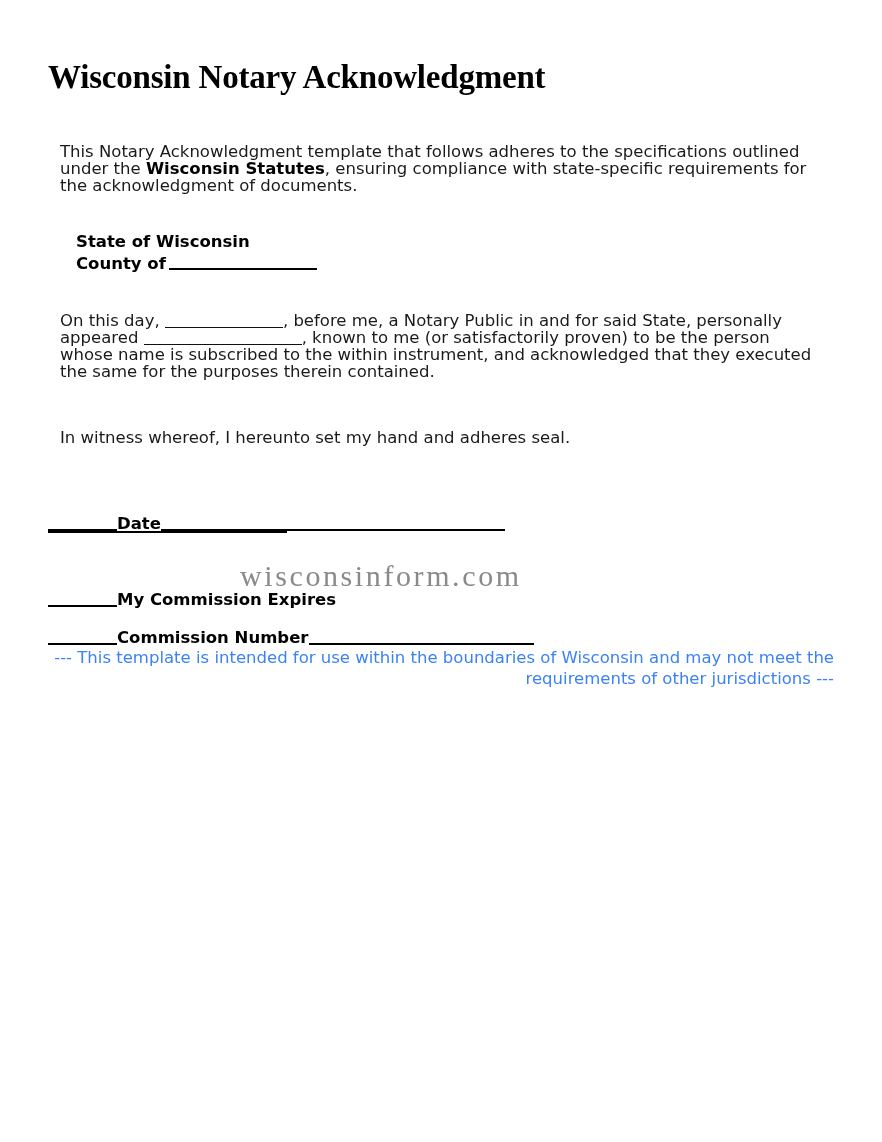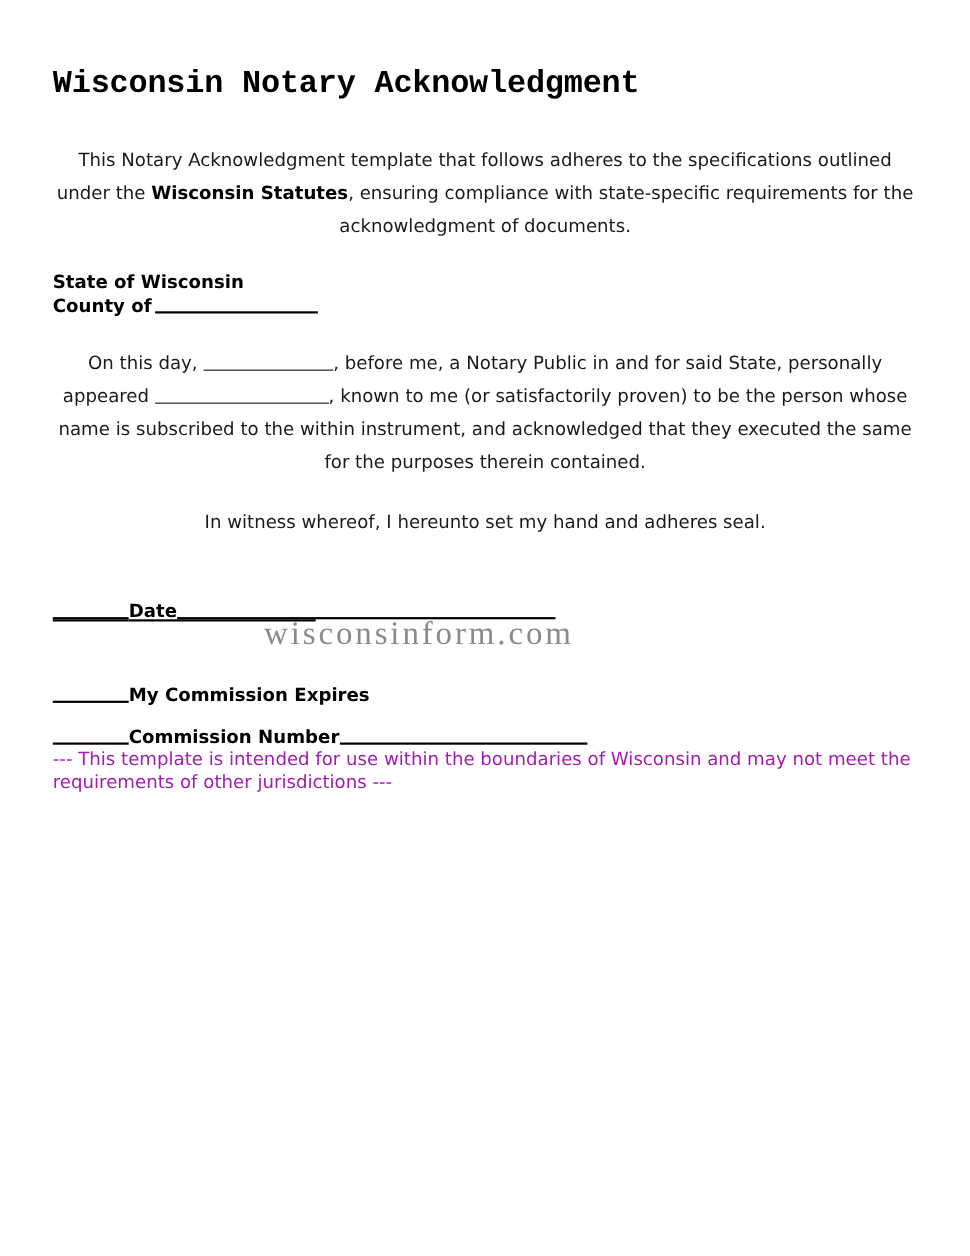--- a/index.html
+++ b/index.html
@@ -28,54 +28,54 @@
 
   #content {
     position: absolute;
     left: 48px;
     top: 56px;
     width: 786px;
   }
 
   
   .doc-title {
-    font-family: Liberation Mono, monospace;
+    font-family: Liberation Serif, serif;
     font-weight: bold;
-    font-size: 29px;
+    font-size: 33px;
     line-height: 42px;
     letter-spacing: -0.2px;
     margin: 0 0 0 0;
     color: #000;
     white-space: nowrap;
   }
 
   
   .para {
     font-family: "DejaVu Sans", sans-serif;
     font-size: 16.5px;
-    line-height: 30px;
+    line-height: 17px;
     color: #1a1a1a;
-    margin: 0;
-    text-align: center;
+    margin: 12px;
+    text-align: left;
   }
   .para b, .para strong { font-weight: bold; color: #000; }
 
   .gap-intro { height: 33px; }
   .gap-block { height: 25px; }
   .gap-small { height: 20px; }
 
   
   .state-block {
     font-family: "DejaVu Sans", sans-serif;
     font-weight: bold;
     font-size: 16.5px;
     line-height: 22px;
     color: #000;
   }
-  .state-block .line { white-space: nowrap; }
+  .state-block .line { white-space: nowrap; margin-left: 28px; }
   .ul-short {
     display: inline-block;
     border-bottom: 2px solid #000;
     width: 148px;
     height: 14px;
     vertical-align: -1px;
     margin-left: 3px;
   }
 
   
@@ -135,21 +135,22 @@
     white-space: nowrap;
     pointer-events: none;
     user-select: none;
   }
 
   
   .footer-note {
     font-family: "DejaVu Sans", sans-serif;
     font-size: 16.5px;
     line-height: 21.5px;
-    color: #a21caf;
+    color: #3b82f6;
+    text-align: right;
   }
 </style>
 </head>
 <body>
 
 <div id="page">
   <div id="content">
 
     <h1 class="doc-title">Wisconsin Notary Acknowledgment</h1>
 

